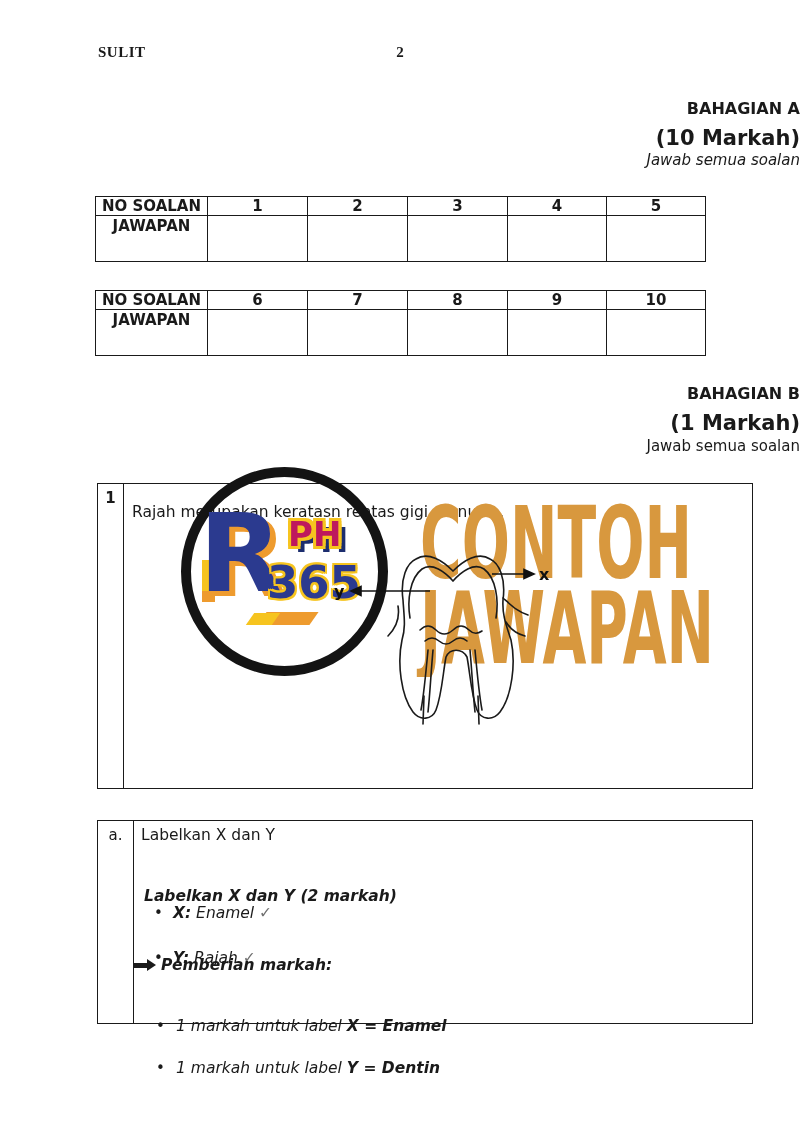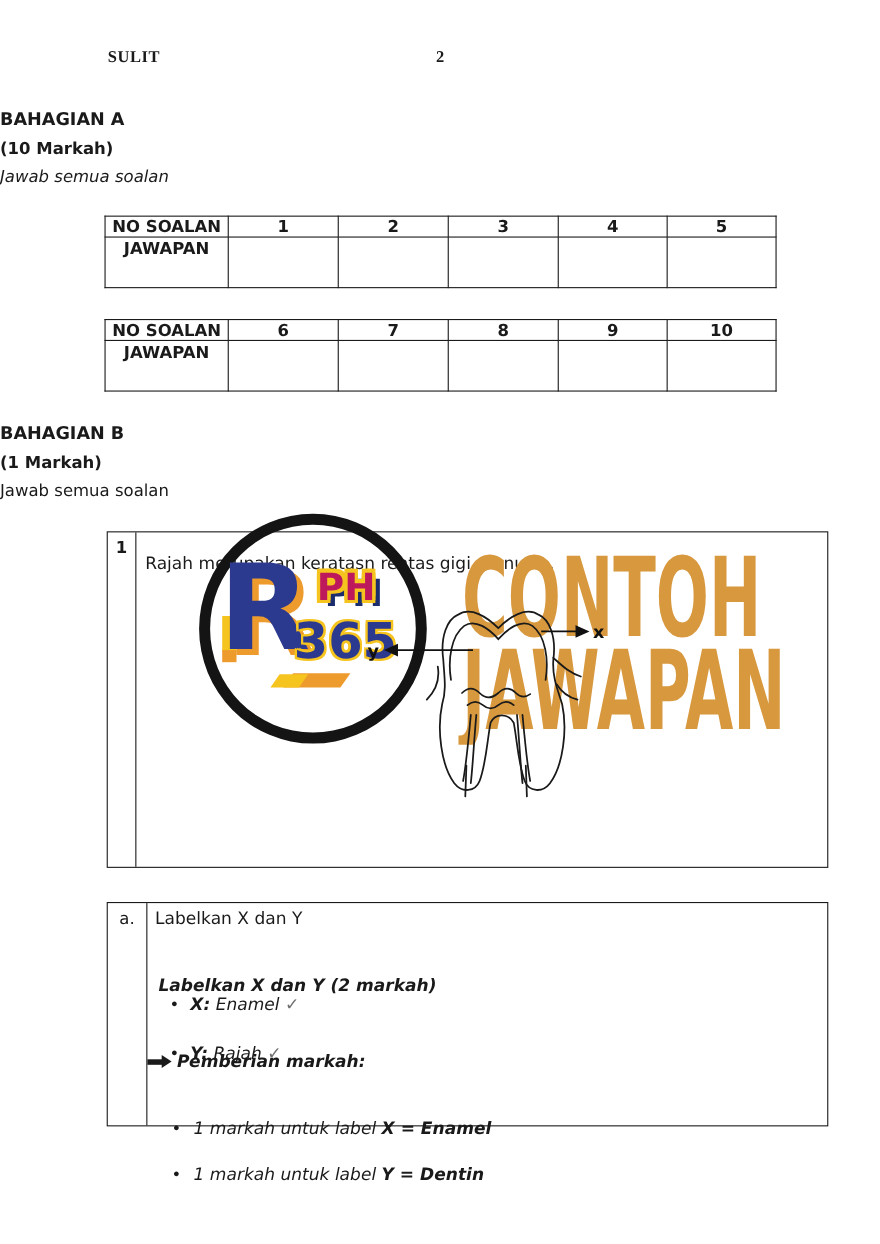--- a/index.html
+++ b/index.html
@@ -9,23 +9,23 @@
     background:#ffffff; overflow:hidden;
     font-family:"DejaVu Sans", sans-serif; color:#1a1a1a;
   }
   .serif { font-family:"Liberation Serif", serif; }
 
   
   .sulit { position:absolute; left:98px; top:44px; font-weight:bold; font-size:15px; letter-spacing:.5px; }
   .pagenum { position:absolute; left:0; right:0; top:44px; text-align:center; font-weight:bold; font-size:15px; }
 
   
-  .ctr { position:absolute; left:0; right:0; text-align:left; }
+  .ctr { position:absolute; left:0; right:0; text-align:right; }
   .sec-title { font-weight:bold; font-size:16px; }
-  .sec-marks { font-weight:bold; font-size:15px; }
+  .sec-marks { font-weight:bold; font-size:21px; }
   .sec-instr { font-size:15px; }
   .it { font-style:italic; }
 
   
   table.ans { position:absolute; left:95px; width:610px; border-collapse:collapse; table-layout:fixed; }
   table.ans td { border:1.5px solid #1a1a1a; font-size:15px; font-weight:bold; padding:0 4px; }
   table.ans tr.hdr td { height:16px; text-align:center; }
   table.ans tr.answ td { height:46px; vertical-align:top; text-align:center; padding-top:1px; }
   td.lblcell { text-align:center; }
 

